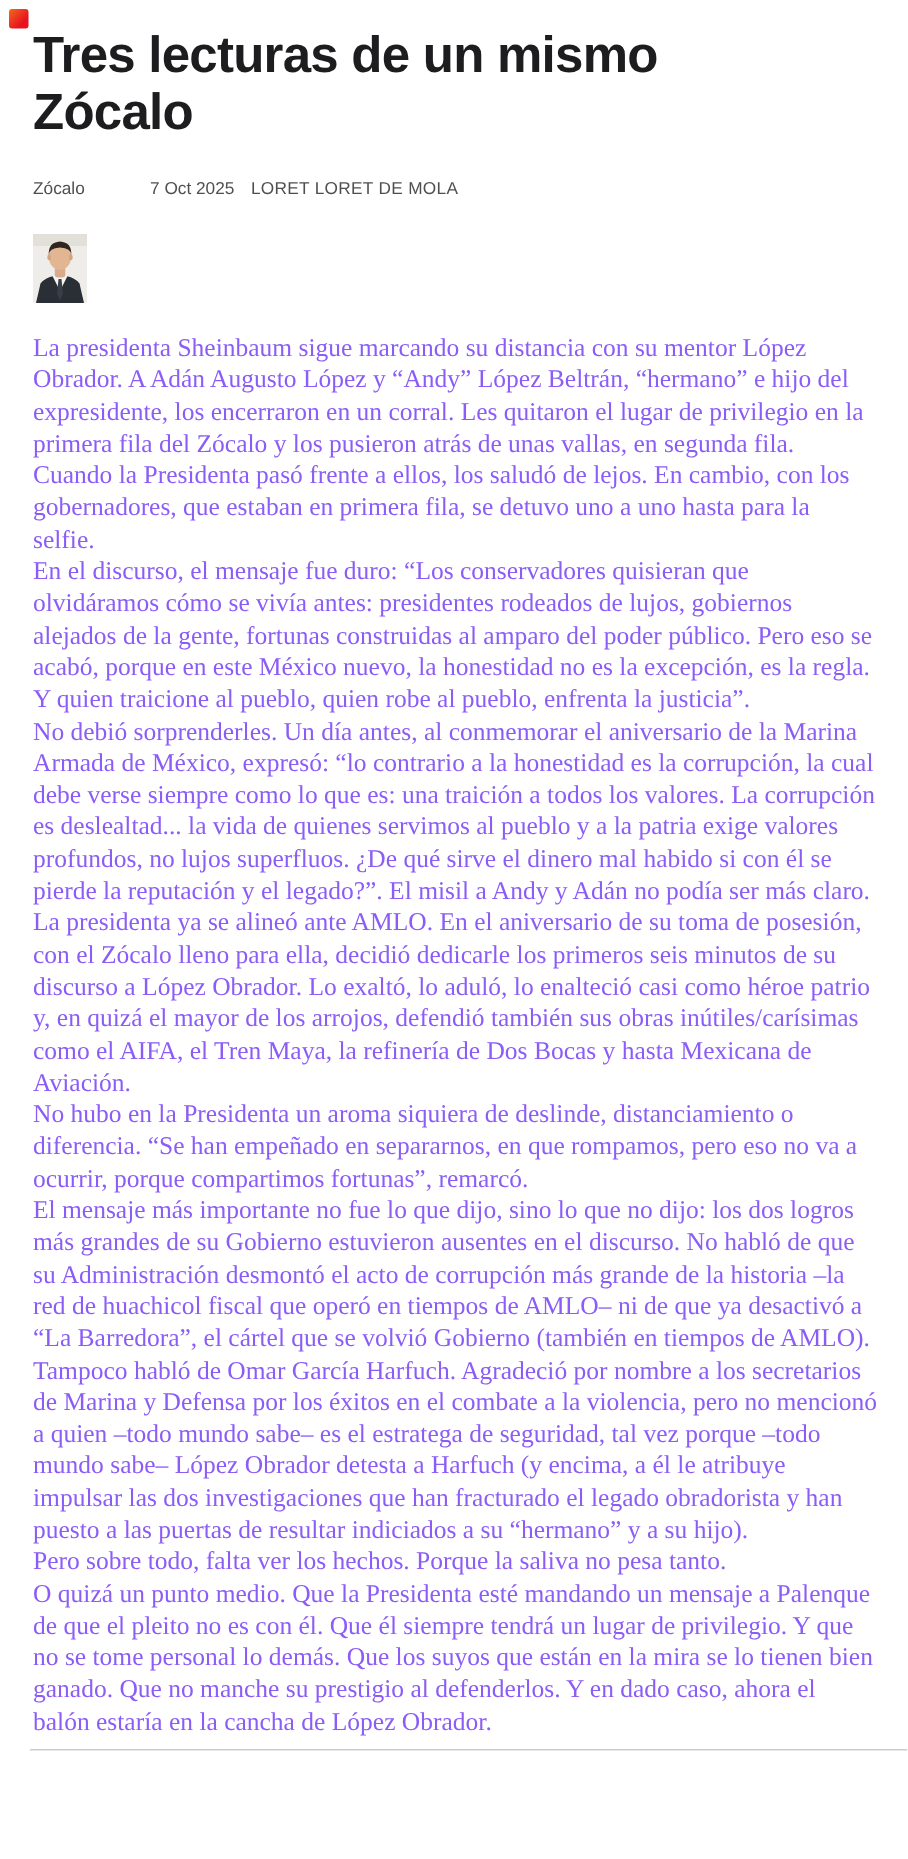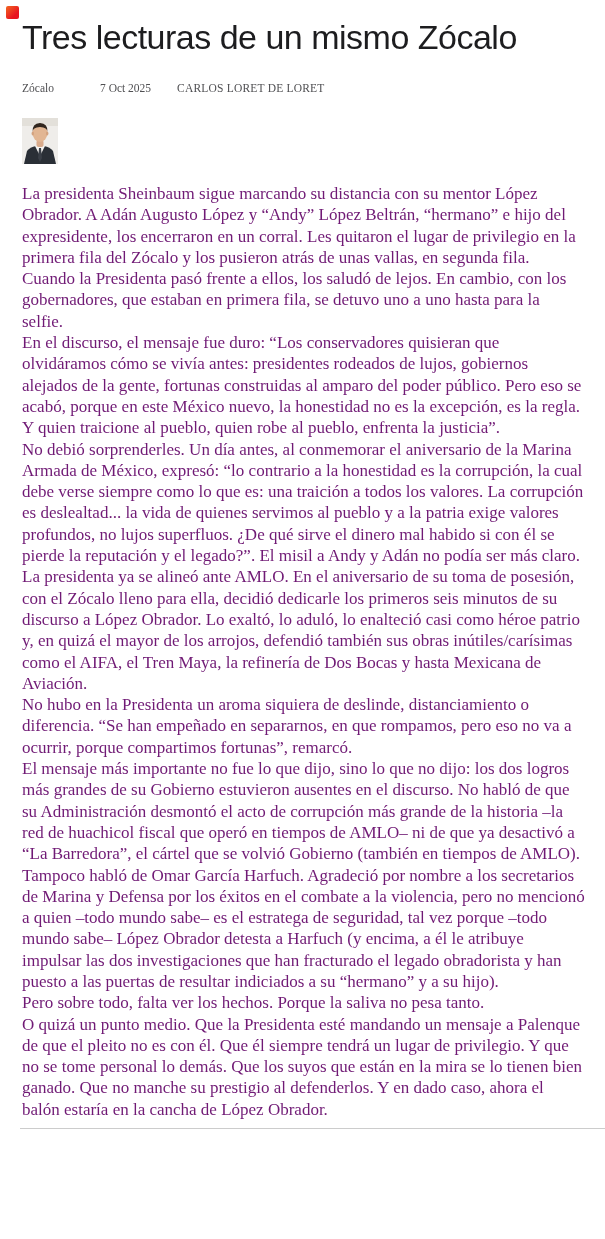--- a/index.html
+++ b/index.html
@@ -22,59 +22,58 @@
     background: linear-gradient(135deg, #f26822 0%, #e8131f 70%);
     cursor: pointer;
   }
   .content {
     padding: 0 22px;
   }
   h1.headline {
     margin-top: 18px;
     width: 530px;
     font-family: "Liberation Sans", sans-serif;
-    font-weight: 400;
+    font-weight: 700;
     font-size: 34px;
     line-height: 38px;
     letter-spacing: -0.5px;
     color: #1d1d1f;
   }
   .meta {
     margin-top: 26px;
     display: flex;
     align-items: baseline;
     font-size: 11.5px;
     color: #4f4f52;
-    font-family: Liberation Serif, serif;
   }
   .meta .section {
     width: 78px;
     cursor: pointer;
   }
   .meta .date {
-    margin-right: 26px;
+    margin-right: 11px;
   }
   .meta .author {
     letter-spacing: 0.2px;
     cursor: pointer;
   }
   .avatar {
     margin-top: 24px;
     width: 36px;
     height: 46px;
     display: block;
     cursor: pointer;
   }
   .article-body {
     margin-top: 19px;
     width: 563px;
     font-family: "Liberation Serif", serif;
     font-size: 17px;
     line-height: 21.3px;
-    color: #701a75;
+    color: #8b5cf6;
     text-align: left;
   }
   .article-body p { margin: 0; }
   .divider {
     margin: 8px 0 0 20px;
     width: 585px;
     height: 0;
     border-top: 1px solid #cccccc;
   }
 </style>
@@ -83,21 +82,21 @@
 
 <div class="brand-logo"></div>
 
 <div class="content">
 
   <h1 class="headline">Tres lecturas de un mismo Zócalo</h1>
 
   <div class="meta">
     <span class="section">Zócalo</span>
     <span class="date">7 Oct 2025</span>
-    <span class="author">CARLOS LORET DE LORET</span>
+    <span class="author">LORET LORET DE MOLA</span>
   </div>
 
   <svg class="avatar" viewBox="0 0 36 46" xmlns="http://www.w3.org/2000/svg" aria-hidden="true">
     <rect x="0" y="0" width="36" height="46" fill="#efedea"></rect>
     <rect x="0" y="0" width="36" height="8" fill="#e3e0da"></rect>
 
     <path d="M2 46 L5 33 Q8 29 14 28 L22 28 Q28 29 31 33 L34 46 Z" fill="#2a2f36"></path>
 
     <path d="M13 28 L18 38 L23 28 Z" fill="#f5f4f1"></path>
 

